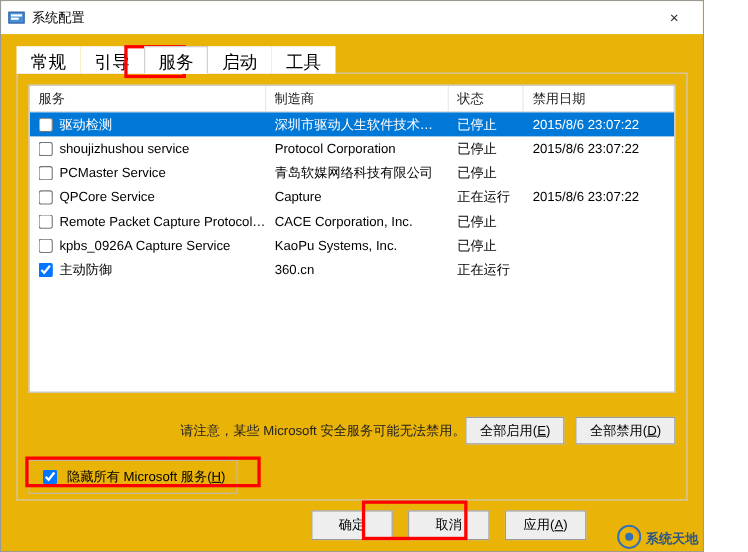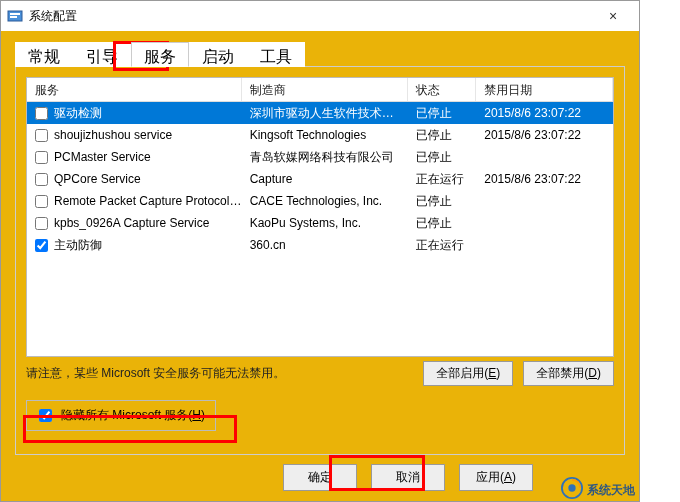--- a/index.html
+++ b/index.html
@@ -121,26 +121,26 @@
   .row .cell.col-service { display: flex; align-items: center; gap: 6px; }
   .row input[type="checkbox"] {
     width: 13px; height: 13px; margin: 0;
   }
   .row.selected {
     background: #0078d7;
     color: #fff;
   }
   .row.selected input[type="checkbox"] { accent-color: #fff; }
   .note {
-    margin-top: 4px;
+    margin-top: 22px;
     font-size: 12px;
     color: #222;
     display: flex;
     align-items: center;
-    justify-content: space-between;
+    justify-content: flex-end;
   }
   .btn {
     font-size: 12px;
     padding: 3px 12px;
     min-width: 84px;
     border: 1px solid #999;
     background: #eee;
     cursor: pointer;
     font-family: inherit;
   }
@@ -231,21 +231,21 @@
               </div>
               <div class="cell col-mfr">深圳市驱动人生软件技术有限…</div>
               <div class="cell col-status">已停止</div>
               <div class="cell col-date">2015/8/6 23:07:22</div>
             </div>
             <div class="row">
               <div class="cell col-service">
                 <input type="checkbox" style="">
                 <span>shoujizhushou service</span>
               </div>
-              <div class="cell col-mfr">Kingsoft Technologies</div>
+              <div class="cell col-mfr">Protocol Corporation</div>
               <div class="cell col-status">已停止</div>
               <div class="cell col-date">2015/8/6 23:07:22</div>
             </div>
             <div class="row">
               <div class="cell col-service">
                 <input type="checkbox" style="">
                 <span>PCMaster Service</span>
               </div>
               <div class="cell col-mfr">青岛软媒网络科技有限公司</div>
               <div class="cell col-status">已停止</div>
@@ -258,21 +258,21 @@
               </div>
               <div class="cell col-mfr">Capture</div>
               <div class="cell col-status">正在运行</div>
               <div class="cell col-date">2015/8/6 23:07:22</div>
             </div>
             <div class="row">
               <div class="cell col-service">
                 <input type="checkbox" style="">
                 <span>Remote Packet Capture Protocol…</span>
               </div>
-              <div class="cell col-mfr">CACE Technologies, Inc.</div>
+              <div class="cell col-mfr">CACE Corporation, Inc.</div>
               <div class="cell col-status">已停止</div>
               <div class="cell col-date"></div>
             </div>
             <div class="row">
               <div class="cell col-service">
                 <input type="checkbox" style="">
                 <span>kpbs_0926A Capture Service</span>
               </div>
               <div class="cell col-mfr">KaoPu Systems, Inc.</div>
               <div class="cell col-status">已停止</div>

